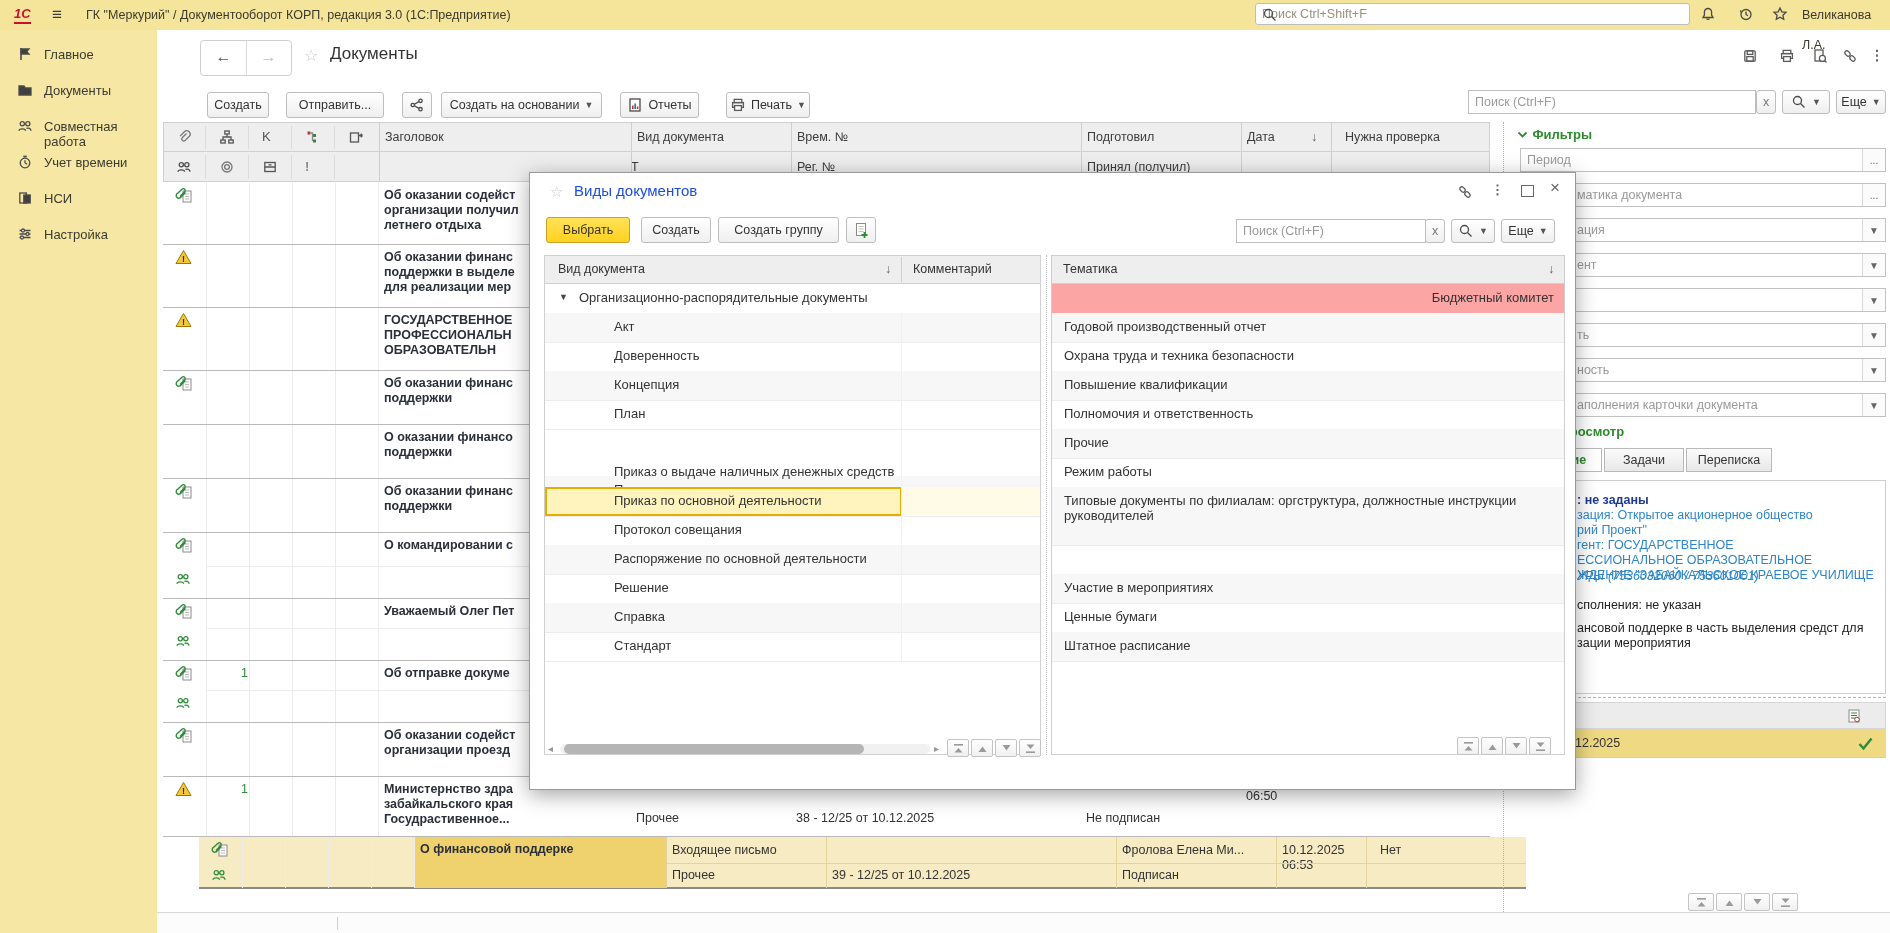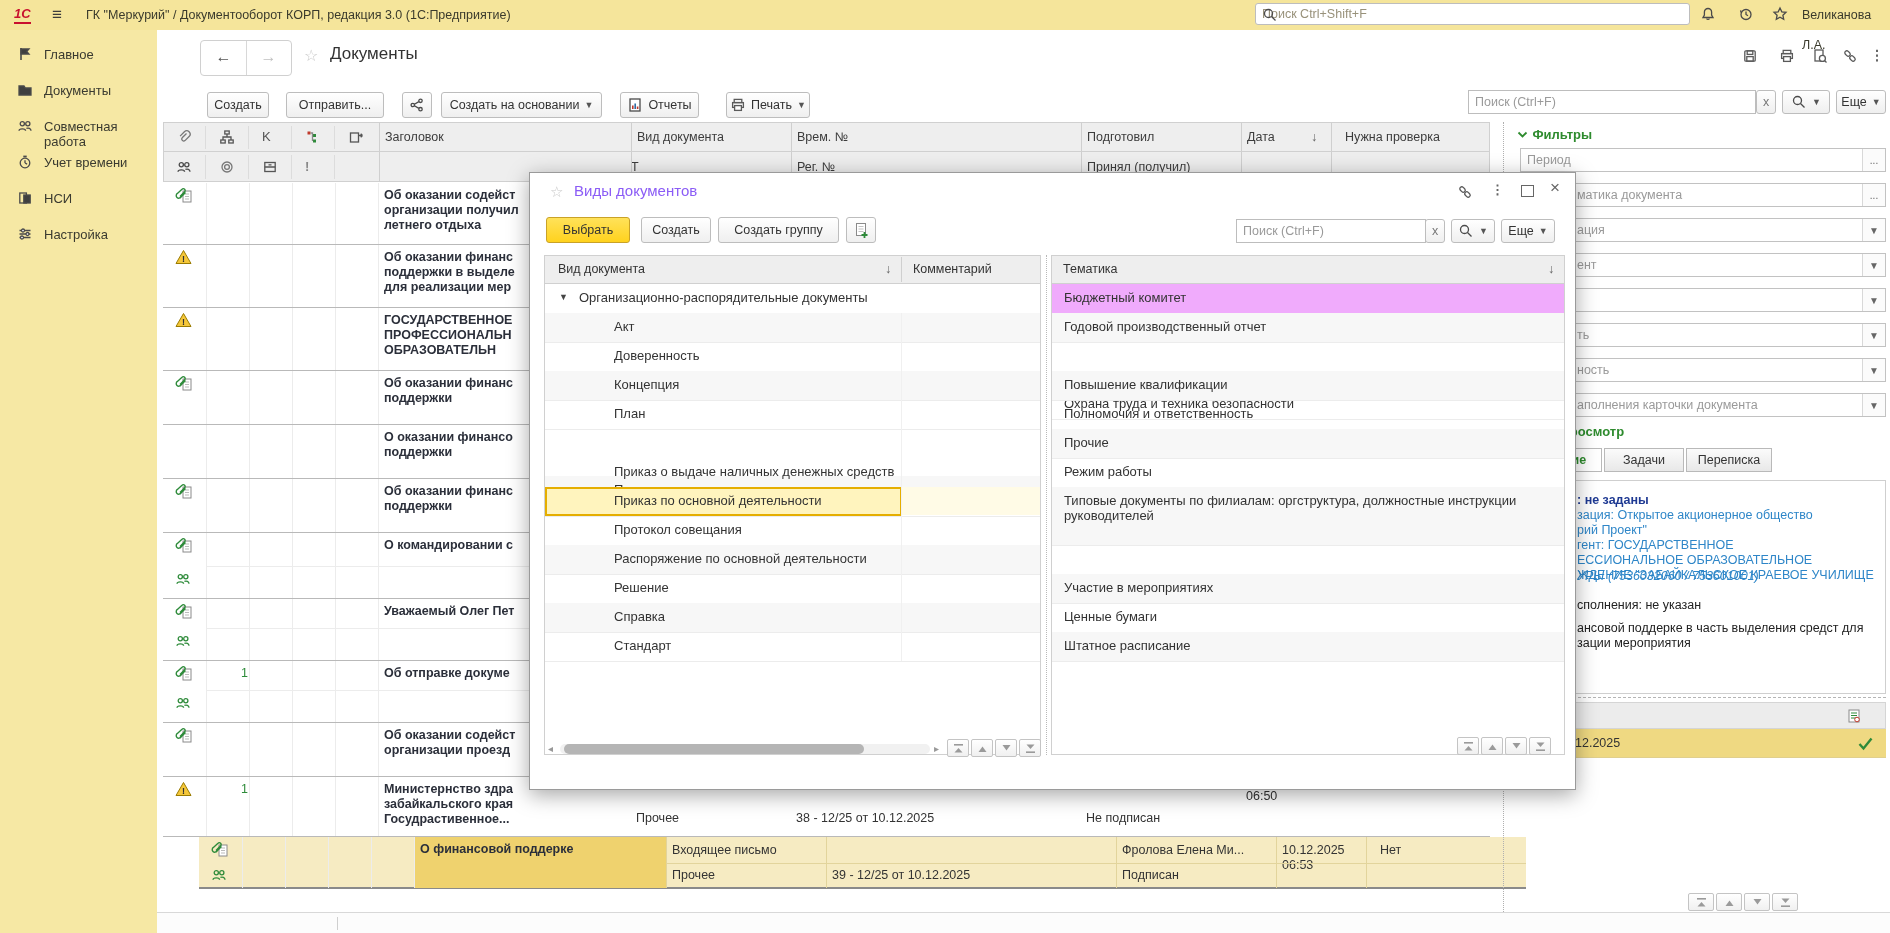--- a/index.html
+++ b/index.html
@@ -26,26 +26,26 @@
   .hdr{background:#eeeeee;border:1px solid #d0d0d0;}
   .row{position:absolute;left:163px;width:1327px;background:#fff;border-bottom:1px solid #b9b9b9;}
   .row .vl{position:absolute;top:0;bottom:0;width:1px;background:#ececec;}
   .t-title{position:absolute;left:221px;width:250px;font-weight:bold;color:#2b2f3a;line-height:15px;white-space:nowrap;overflow:hidden;}
   .cellx{position:absolute;color:#333;white-space:nowrap;overflow:hidden;}
   .badge{position:absolute;color:#2e8b3a;}
   .hl-row{background:#F6EBC2;margin-left:36px;}
   
   .dialog{left:529px;top:172px;width:1045px;height:616px;background:#fff;border:1px solid #9a9a9a;
           box-shadow:0 5px 20px rgba(0,0,0,.35);}
-  .dlg-title{position:absolute;left:44px;top:9px;font-size:15px;color:#8b5cf6;}
+  .dlg-title{position:absolute;left:44px;top:9px;font-size:15px;color:#1d4ed8;}
   .list-hdr{position:absolute;background:#eee;border:1px solid #d0d0d0;height:29px;}
   .lrow{position:absolute;font-size:13px;color:#333;border-bottom:1px solid #ececec;cursor:pointer;}
   .lrow.alt{background:#f7f7f7;}
   .lrow.sel-cell{background:#FFF4BE;outline:2px solid #E5AE00;outline-offset:-2px;}
-  .lrow.sel-row{background:#f0abfc;}
+  .lrow.sel-row{background:#fca5a5;text-align:right;}
   .scroll-thumb{position:absolute;background:#b5b5b5;border-radius:6px;}
   .navbtn{background:linear-gradient(#fff,#f0f0f0);border:1px solid #c4c4c4;border-radius:2px;display:flex;align-items:center;justify-content:center;}
   
   .grn{color:#2E8B2E;font-weight:bold;font-size:13px;}
   .fld{position:absolute;left:1520px;width:366px;height:24px;background:#fff;border:1px solid #c2c2c2;}
   .fld .fbtn{position:absolute;right:0;top:0;width:22px;height:22px;border-left:1px solid #d8d8d8;
              display:flex;align-items:center;justify-content:center;color:#666;font-size:10px;background:#fbfbfb;}
   .tab{position:absolute;top:448px;height:24px;background:linear-gradient(#fbfbfb,#e8e8e8);border:1px solid #b9b9b9;
        display:flex;align-items:center;justify-content:center;font-size:12.5px;color:#333;cursor:pointer;}
   .tab.active{background:#fff;color:#2E8B2E;font-weight:bold;}
@@ -821,21 +821,21 @@
       <div class="list-hdr" style="position: absolute; left: 521px; top: 82px; width: 514px; height: 29px; box-sizing: border-box;"></div>
       <div style="position: absolute; left: 533px; top: 89px;">Тематика</div>
       <div style="position: absolute; left: 1018px; top: 89px; color: rgb(102, 102, 102);">↓</div>
       <div style="position: absolute; left: 521px; top: 111px; width: 514px; height: 471px; border-right: 1px solid rgb(208, 208, 208); border-bottom: 1px solid rgb(208, 208, 208); border-left: 1px solid rgb(208, 208, 208); border-image: initial; border-top: none; box-sizing: border-box;"></div>
       <div class="lrow sel-row" style="position: absolute; left: 522px; top: 111px; width: 512px; height: 29px;">
         <div style="left: 12px; top: 6px; width: 490px; position: absolute; white-space: nowrap; line-height: 15px;">Бюджетный комитет</div>
       </div>
       <div class="lrow alt" style="position: absolute; left: 522px; top: 140px; width: 512px; height: 29px;">
         <div style="left: 12px; top: 6px; width: 490px; position: absolute; white-space: nowrap; line-height: 15px;">Годовой производственный отчет</div>
       </div>
-      <div class="lrow" style="position: absolute; left: 522px; top: 169px; width: 512px; height: 29px; margin-top: 48px;">
+      <div class="lrow" style="position: absolute; left: 522px; top: 169px; width: 512px; height: 29px;">
         <div style="left: 12px; top: 6px; width: 490px; position: absolute; white-space: nowrap; line-height: 15px;">Охрана труда и техника безопасности</div>
       </div>
       <div class="lrow alt" style="position: absolute; left: 522px; top: 198px; width: 512px; height: 29px;">
         <div style="left: 12px; top: 6px; width: 490px; position: absolute; white-space: nowrap; line-height: 15px;">Повышение квалификации</div>
       </div>
       <div class="lrow" style="position: absolute; left: 522px; top: 227px; width: 512px; height: 29px;">
         <div style="left: 12px; top: 6px; width: 490px; position: absolute; white-space: nowrap; line-height: 15px;">Полномочия и ответственность</div>
       </div>
       <div class="lrow alt" style="position: absolute; left: 522px; top: 256px; width: 512px; height: 29px;">
         <div style="left: 12px; top: 6px; width: 490px; position: absolute; white-space: nowrap; line-height: 15px;">Прочие</div>

